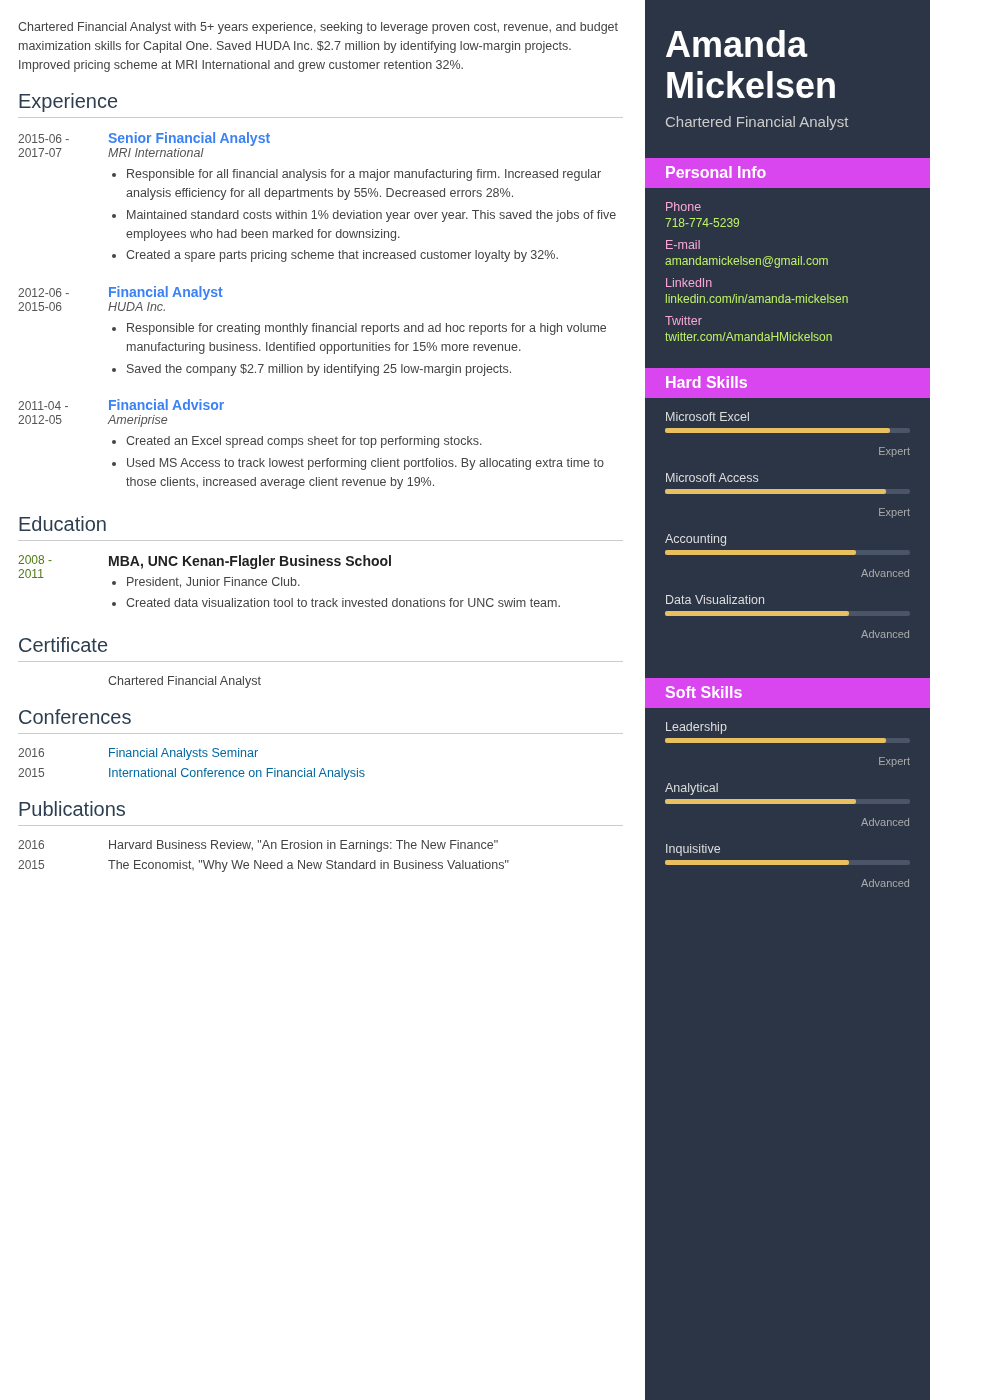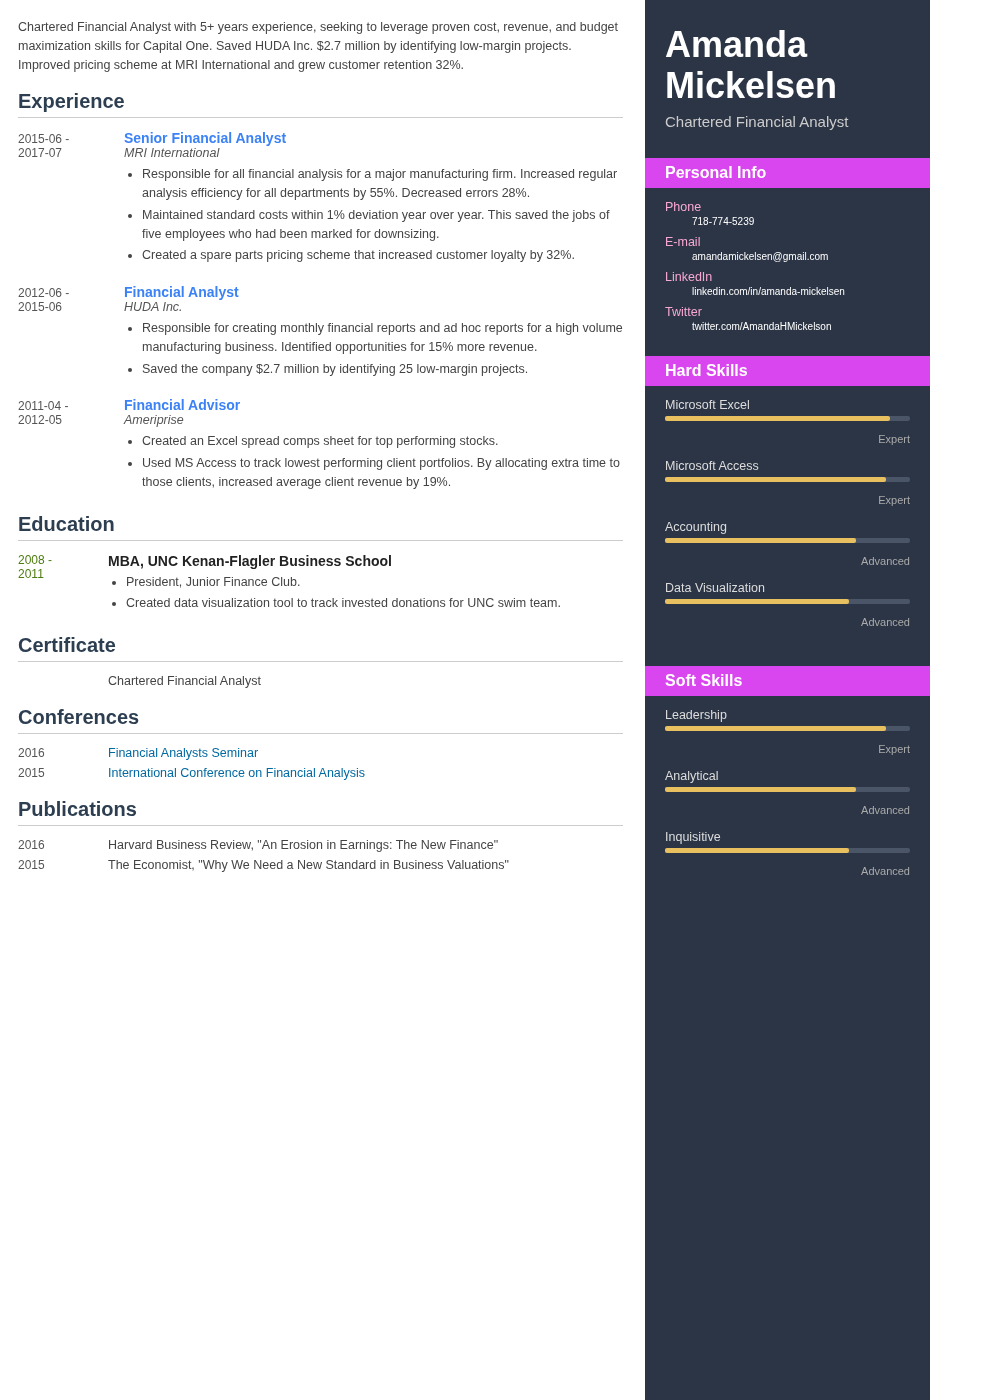--- a/index.html
+++ b/index.html
@@ -26,31 +26,30 @@
       color: #444;
       margin-bottom: 16px;
     }
 
     .section {
       margin-bottom: 18px;
     }
 
     .section-title {
       font-size: 20px;
-      font-weight: bold;
+      font-weight: normal;
       color: #2c3e50;
       border-bottom: 1px solid #ccc;
       padding-bottom: 4px;
       margin-bottom: 12px;
     }
 
     .exp-item {
       display: flex;
       margin-bottom: 16px;
-      gap: 16px;
     }
 
     .exp-dates {
       min-width: 90px;
       font-size: 12px;
       color: #555;
       padding-top: 2px;
     }
 
     .exp-content {
@@ -190,23 +189,22 @@
 
     .info-label {
       font-weight: normal;
       font-size: 12.5px;
       color: #f9a8d4;
       margin-top: 8px;
       margin-bottom: 2px;
     }
 
     .info-value {
-      font-size: 10px;
-      color: #ffffff;
-      margin-left: 27px;
+      font-size: 12px;
+      color: #bef264;
     }
 
     .skill-item {
       margin-bottom: 14px;
     }
 
     .skill-name {
       font-size: 12.5px;
       color: #ddd;
       margin-bottom: 4px;

